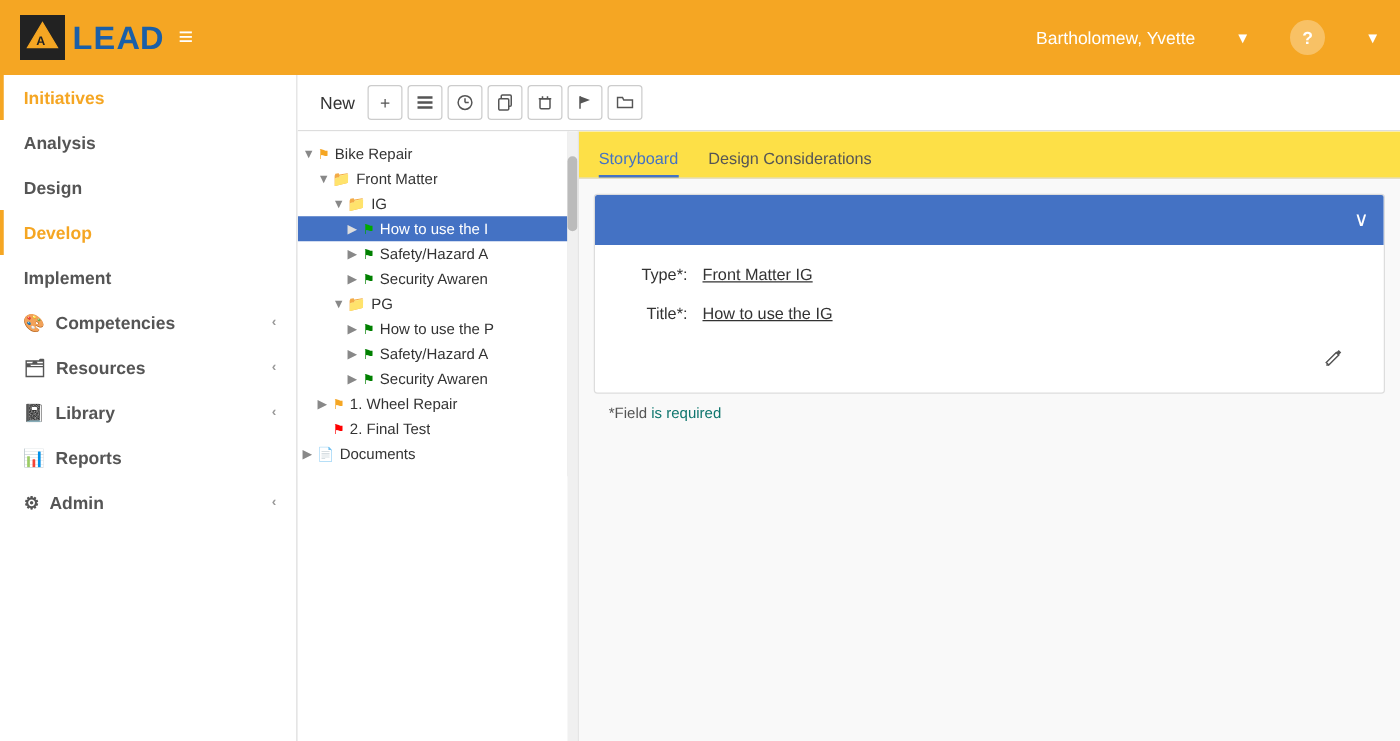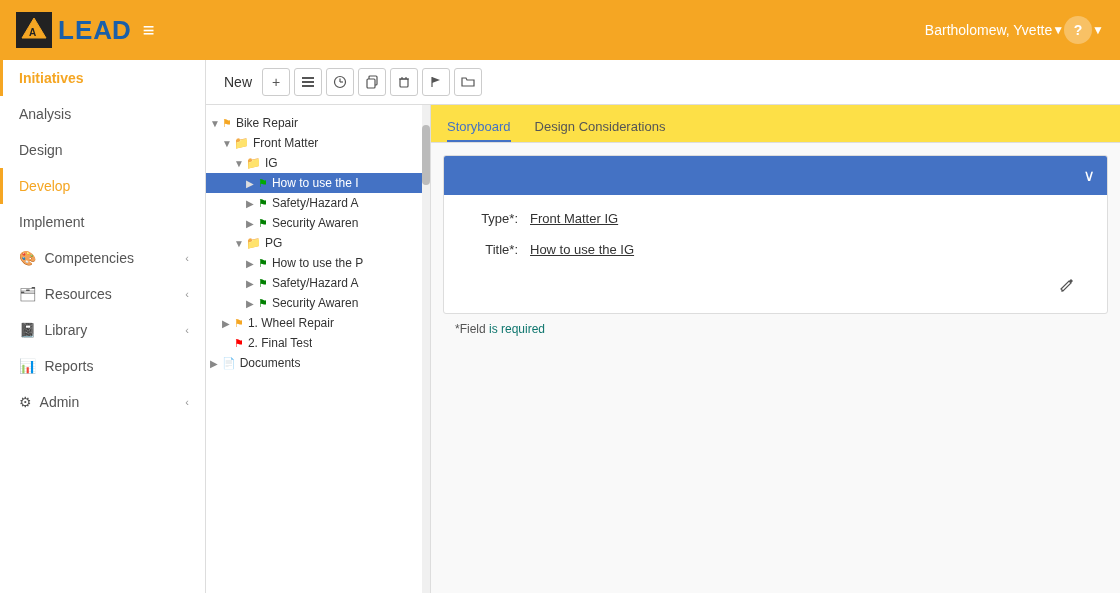--- a/index.html
+++ b/index.html
@@ -17,49 +17,50 @@
     }
     .header-left { display: flex; align-items: center; gap: 12px; }
     .logo { display: flex; align-items: center; gap: 6px; }
     .logo-icon {
       width: 36px; height: 36px;
       background: #222;
       display: flex; align-items: center; justify-content: center;
       color: #F5A623; font-weight: bold; font-size: 14px;
     }
     .hamburger { color: white; font-size: 20px; cursor: pointer; }
-    .header-right { display: flex; align-items: center; gap: 0; }
+    .header-right { display: flex; align-items: center; gap: 32px; }
     .user-name { color: white; font-size: 14px; }
     .help-btn {
       width: 28px; height: 28px; border-radius: 50%;
       background: rgba(255,255,255,0.3);
       color: white; display: flex; align-items: center; justify-content: center;
       font-weight: bold; font-size: 14px; cursor: pointer;
     }
 
     
     .main-layout { display: flex; flex: 1; overflow: hidden; }
 
     
     .sidebar {
-      width: 206px;
+      width: 238px;
       background: #fff;
       border-right: 1px solid #ddd;
       overflow-y: auto;
       flex-shrink: 0;
     }
     .sidebar-item {
       padding: 10px 16px;
       cursor: pointer;
       color: #555;
       font-size: 14px;
       display: flex;
       align-items: center;
       justify-content: space-between;
       border-left: 3px solid transparent;
+      font-weight: bold;
     }
     .sidebar-item.active-orange { color: #F5A623; border-left: 3px solid #F5A623; background: #fff; }
     .sidebar-item.active-blue { color: #1a5fa8; }
     .sidebar-item.active-bold { font-weight: bold; }
     .sidebar-item .item-left { display: flex; align-items: center; gap: 8px; }
     .sidebar-item .chevron { font-size: 11px; color: #999; }
 
     
     .toolbar {
       background: #fff;

